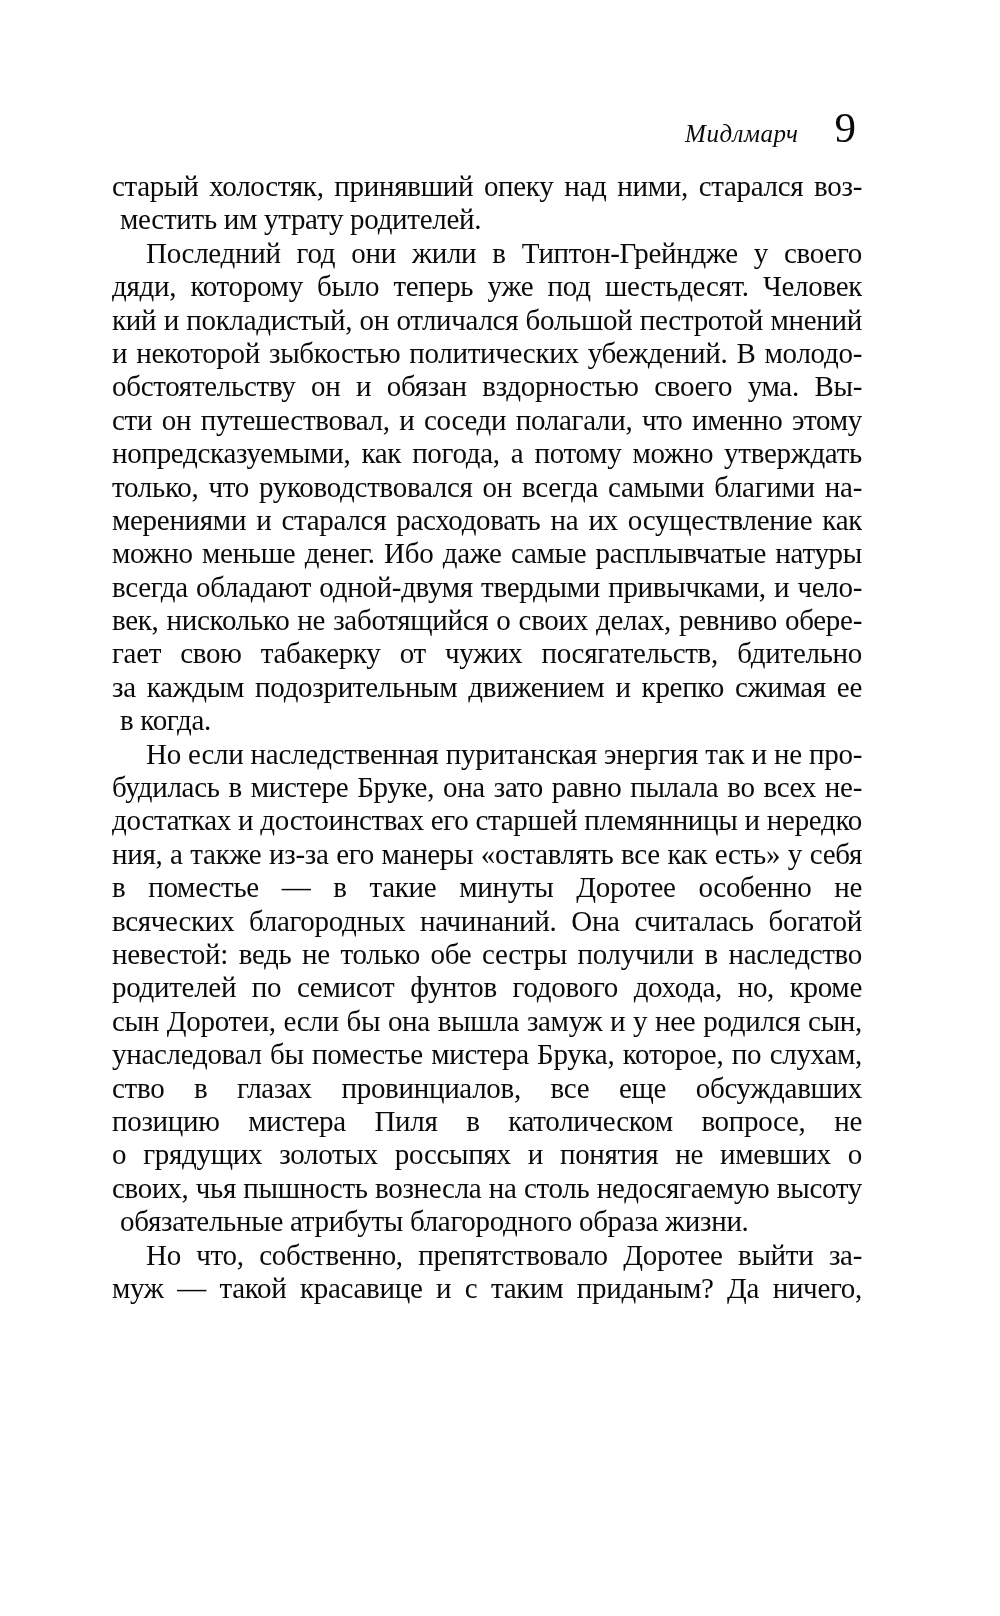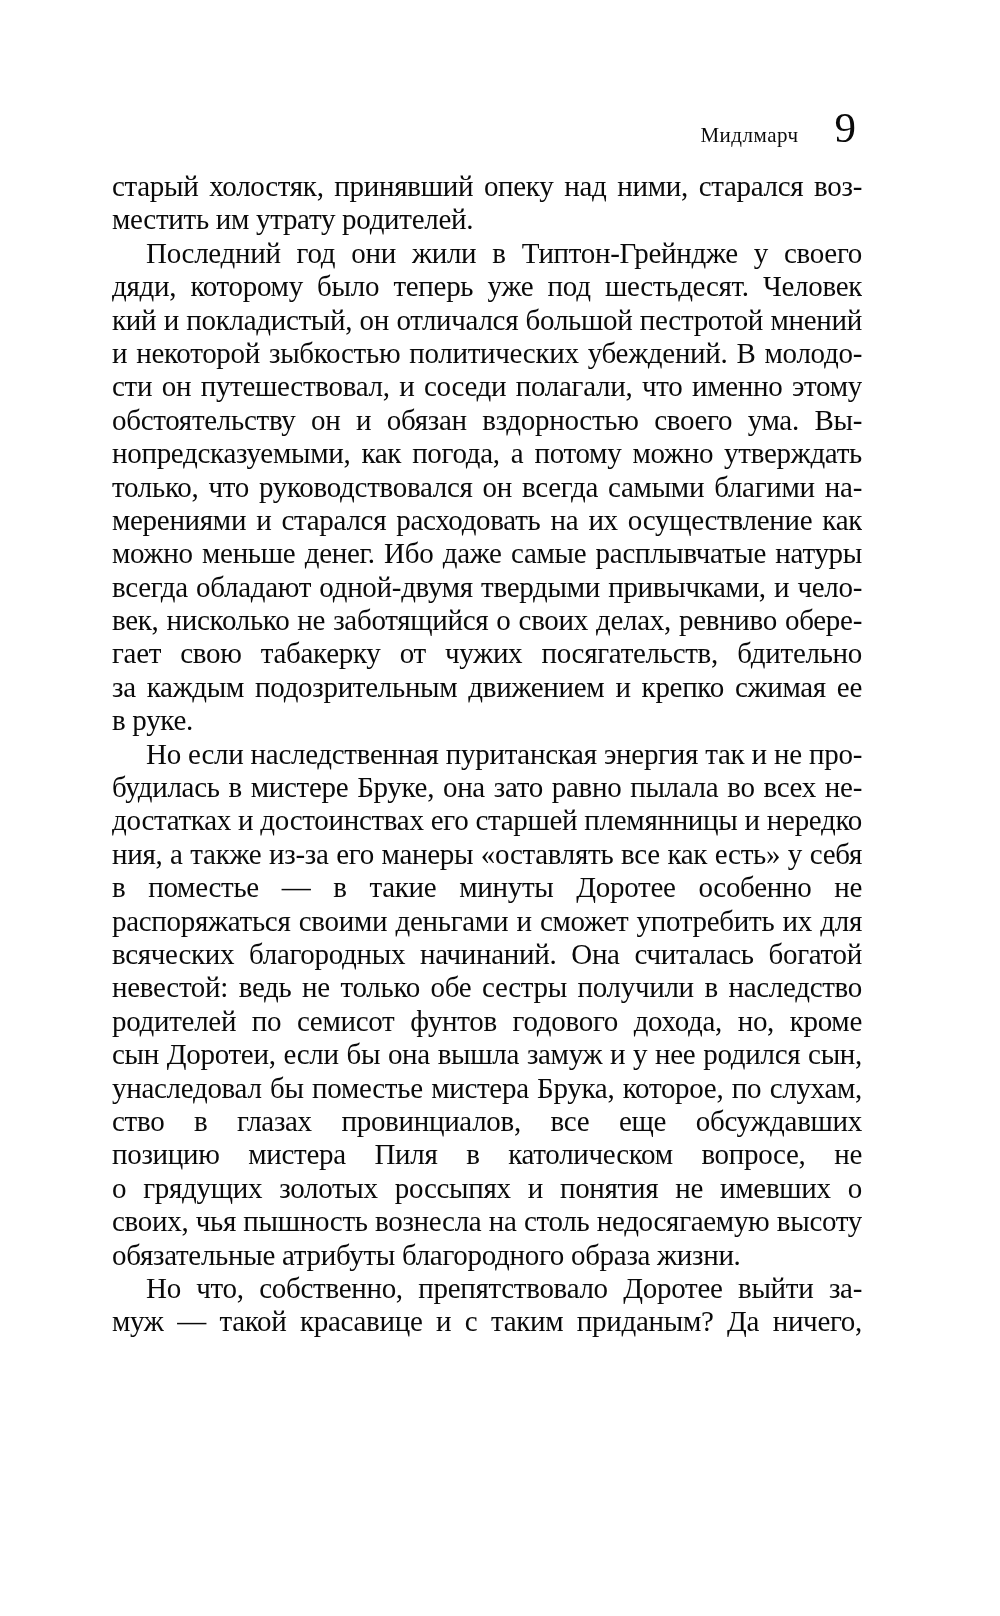--- a/index.html
+++ b/index.html
@@ -19,21 +19,22 @@
   }
   .running-head {
     position: absolute;
     top: 103px;
     right: 144px;
     display: flex;
     align-items: baseline;
     gap: 36px;
   }
   .running-title {
-    font-size: 21px;
+    font-style: italic;
+    font-size: 25px;
     letter-spacing: 0.5px;
   }
   .page-number {
     font-size: 43px;
     letter-spacing: 0;
   }
   .text-block {
     position: absolute;
     left: 112px;
     top: 170px;
@@ -48,57 +49,57 @@
     -moz-text-align-last: justify;
     height: 33.4px;
     overflow: hidden;
     white-space: normal;
   }
   .line.first-line {
     padding-left: 34px;
   }
   .line.para-end {
     text-align-last: left;
+    margin-left: 8px;
     -moz-text-align-last: left;
   }
 </style>
 </head>
 <body>
 
 <div class="page">
 
   <div class="running-head">
     <span class="running-title">Мидлмарч</span>
     <span class="page-number">9</span>
   </div>
 
   <div class="text-block" id="text-block">
       <div class="line">старый холостяк, принявший опеку над ними, старался воз-</div>
       <div class="line para-end">местить им утрату родителей.</div>
       <div class="line first-line">Последний год они жили в Типтон-Грейндже у своего</div>
       <div class="line">дяди, которому было теперь уже под шестьдесят. Человек мяг-</div>
       <div class="line">кий и покладистый, он отличался большой пестротой мнений</div>
       <div class="line">и некоторой зыбкостью политических убеждений. В молодо-</div>
+      <div class="line">обстоятельству он и обязан вздорностью своего ума. Вы-</div>
       <div class="line">сти он путешествовал, и соседи полагали, что именно этому</div>
-      <div class="line">обстоятельству он и обязан вздорностью своего ума. Вы-</div>
       <div class="line">нопредсказуемыми, как погода, а потому можно утверждать</div>
       <div class="line">только, что руководствовался он всегда самыми благими на-</div>
       <div class="line">мерениями и старался расходовать на их осуществление как</div>
       <div class="line">можно меньше денег. Ибо даже самые расплывчатые натуры</div>
       <div class="line">всегда обладают одной-двумя твердыми привычками, и чело-</div>
       <div class="line">век, нисколько не заботящийся о своих делах, ревниво обере-</div>
       <div class="line">гает свою табакерку от чужих посягательств, бдительно следя</div>
       <div class="line">за каждым подозрительным движением и крепко сжимая ее</div>
-      <div class="line para-end">в руке.</div>
+      <div class="line para-end">в когда.</div>
       <div class="line first-line">Но если наследственная пуританская энергия так и не про-</div>
       <div class="line">будилась в мистере Бруке, она зато равно пылала во всех не-</div>
       <div class="line">достатках и достоинствах его старшей племянницы и нередко</div>
       <div class="line">ния, а также из-за его манеры «оставлять все как есть» у себя</div>
       <div class="line">в поместье — в такие минуты Доротее особенно не терпелось</div>
-      <div class="line">распоряжаться своими деньгами и сможет употребить их для</div>
       <div class="line">всяческих благородных начинаний. Она считалась богатой</div>
       <div class="line">невестой: ведь не только обе сестры получили в наследство от</div>
       <div class="line">родителей по семисот фунтов годового дохода, но, кроме того,</div>
       <div class="line">сын Доротеи, если бы она вышла замуж и у нее родился сын,</div>
       <div class="line">унаследовал бы поместье мистера Брука, которое, по слухам,</div>
       <div class="line">ство в глазах провинциалов, все еще обсуждавших последнюю</div>
       <div class="line">позицию мистера Пиля в католическом вопросе, не грезивших</div>
       <div class="line">о грядущих золотых россыпях и понятия не имевших о плуто-</div>
       <div class="line">своих, чья пышность вознесла на столь недосягаемую высоту</div>
       <div class="line para-end">обязательные атрибуты благородного образа жизни.</div>

